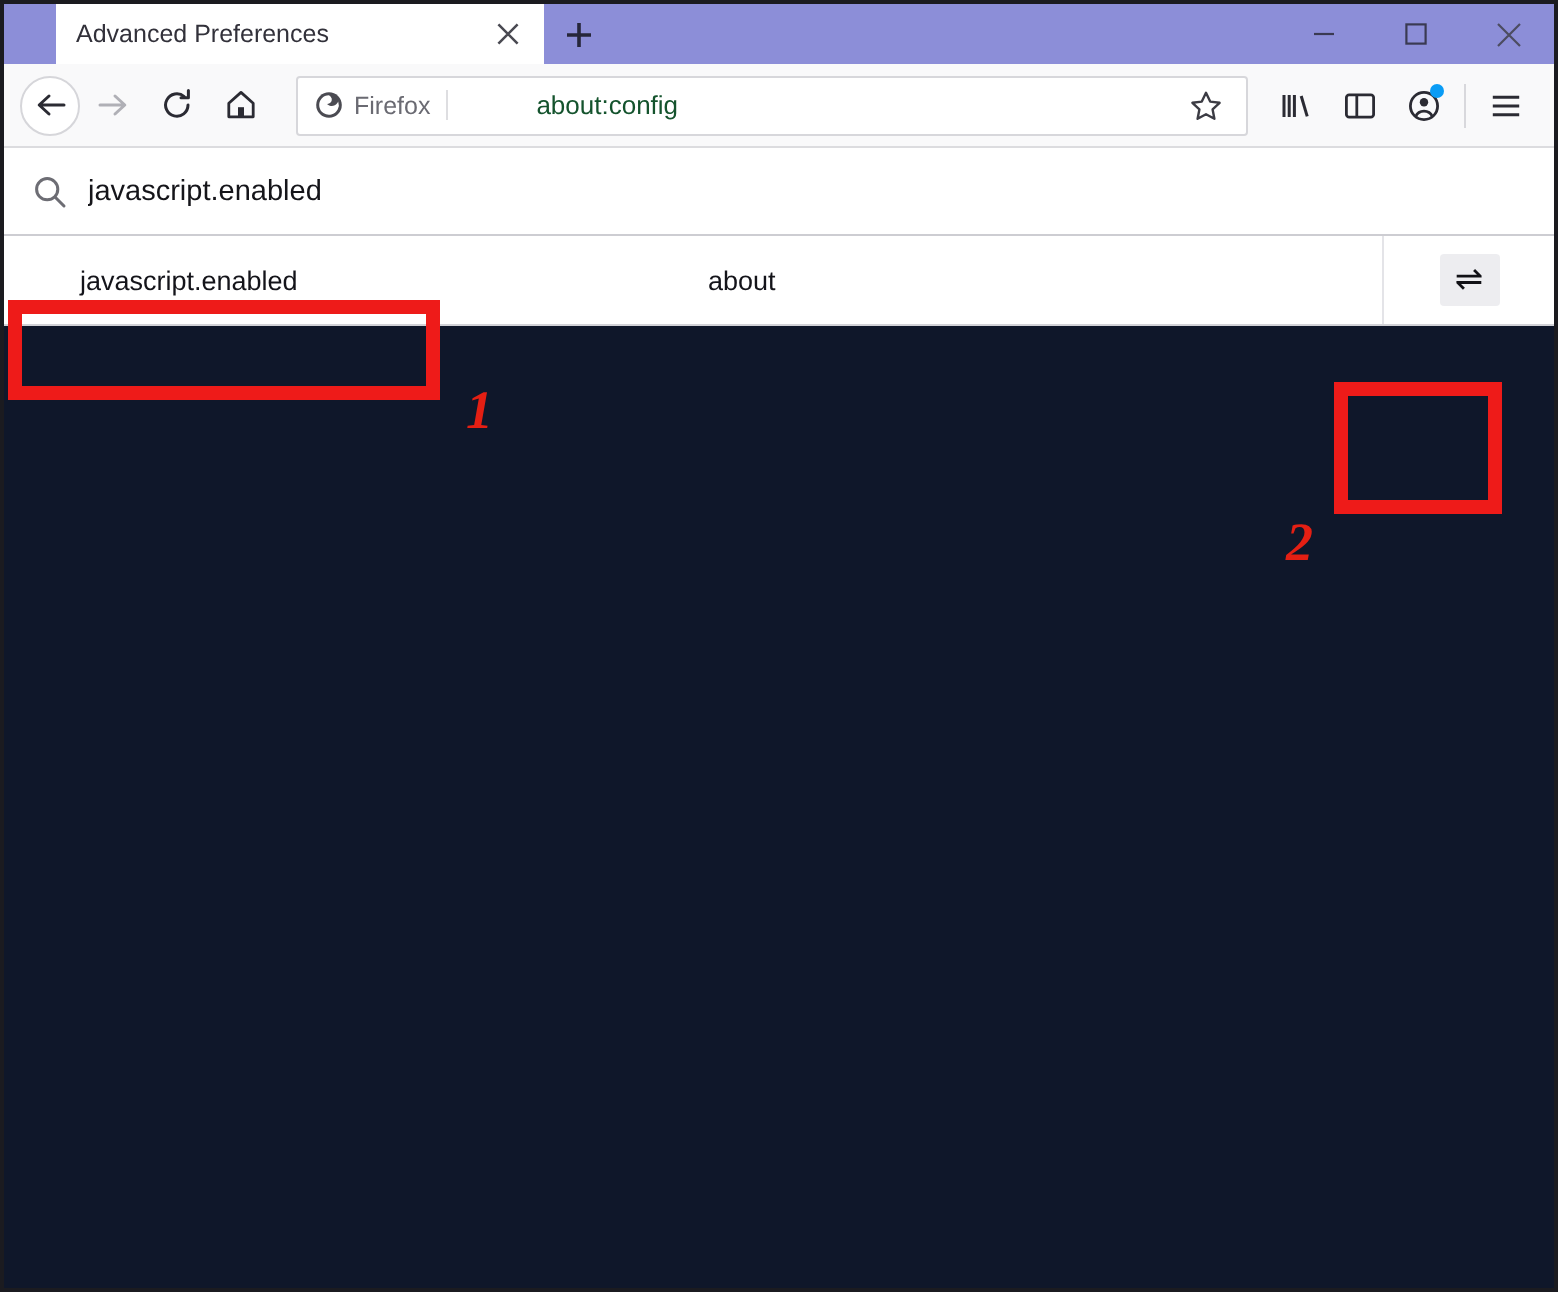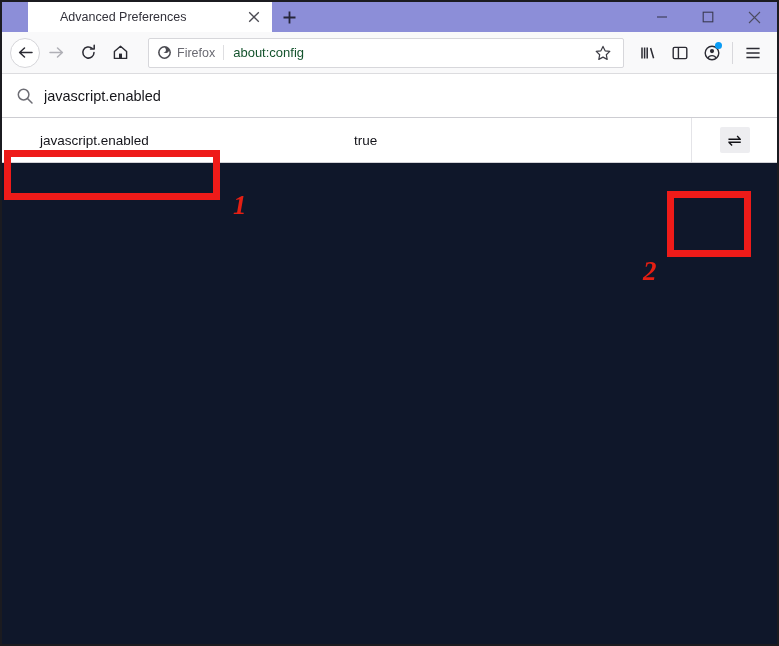--- a/index.html
+++ b/index.html
@@ -27,21 +27,21 @@
     align-items: flex-end;
   }
   .tab-strip-pad { width: 26px; height: 30px; }
   .tab {
     position: relative;
     height: 30px;
     width: 244px;
     background: #ffffff;
     display: flex;
     align-items: center;
-    padding: 0 8px 0 32px;
+    padding: 0 8px 0 10px;
   }
   .tab-title {
     flex: 1;
     font-size: 12.5px;
     color: #32313a;
     white-space: nowrap;
     overflow: hidden;
   }
   .tab-close {
     width: 20px; height: 20px;
@@ -97,20 +97,21 @@
     flex: 1;
     height: 30px;
     margin: 0 8px 0 12px;
     background: #ffffff;
     border: 1px solid #d7d7db;
     border-radius: 2px;
     display: flex;
     align-items: center;
     padding: 0 8px;
     min-width: 0;
+    gap: 35px;
   }
   .ub-identity {
     display: flex; align-items: center;
     gap: 5px;
     padding-right: 8px;
     border-right: 1px solid #dedee1;
     flex: 0 0 auto;
   }
   .ub-identity-label {
     font-size: 12.5px;
@@ -378,21 +379,21 @@
         <svg width="18" height="18" viewBox="0 0 18 18" aria-hidden="true">
           <circle cx="7.6" cy="7.6" r="5.3" stroke="currentColor" stroke-width="1.5" fill="none"></circle>
           <path d="M11.5 11.5 L16 16" stroke="currentColor" stroke-width="1.5" fill="none" stroke-linecap="round"></path>
         </svg>
       </span>
       <input id="searchinput" type="text" value="javascript.enabled" style="">
     </div>
 
     <div id="prefrow">
       <div class="pref-name">javascript.enabled</div>
-      <div class="pref-value">true</div>
+      <div class="pref-value">about</div>
       <div class="pref-actions">
         <button class="toggle-btn">⇌</button>
       </div>
     </div>
 
     <div class="annot-box" id="annot-box-1"></div>
     <div class="annot-box" id="annot-box-2"></div>
     <div class="annot-num" id="annot-num-1">1</div>
     <div class="annot-num" id="annot-num-2">2</div>
   </div>

